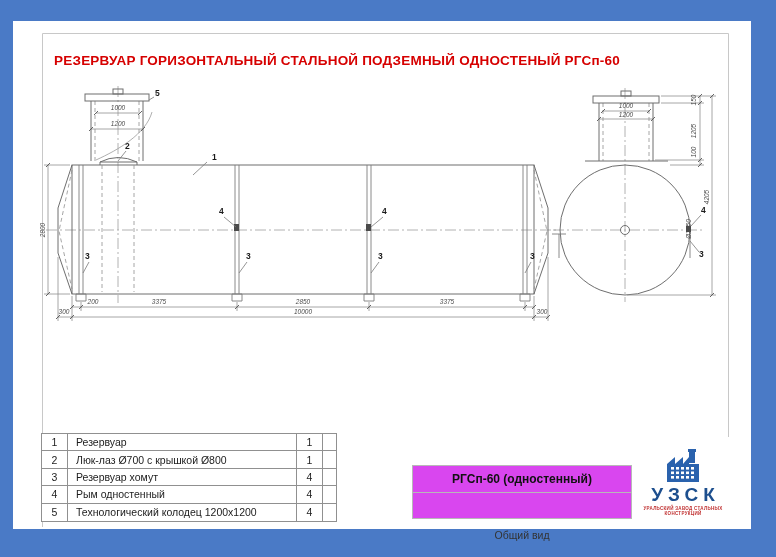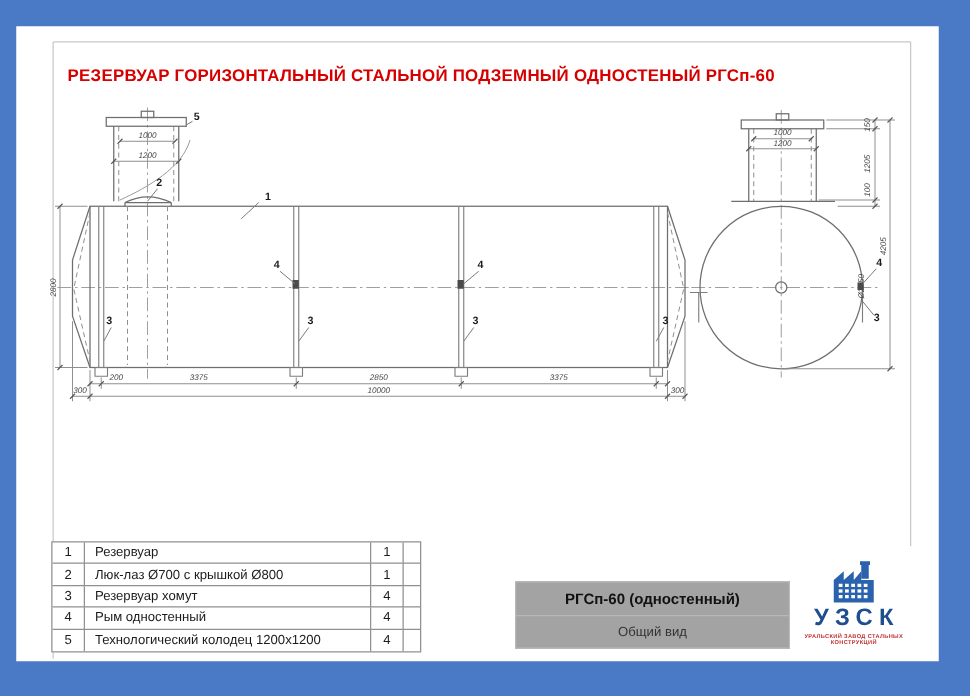--- a/index.html
+++ b/index.html
@@ -24,25 +24,25 @@
   svg text.co{font-size:8.5px;font-weight:bold;fill:#1a1a1a;}
   .ptable{position:absolute;left:41px;top:433px;display:grid;
        grid-template-columns:26px 229px 26px 13px;grid-auto-rows:17.4px;
        border:1px solid #909090;font-size:10.5px;color:#1c1c1c;background:#fff;}
   .ptable>div{border-right:1px solid #909090;border-bottom:1px solid #909090;
        display:flex;align-items:center;justify-content:center;overflow:hidden;white-space:nowrap;}
   .ptable>div.name{justify-content:flex-start;padding-left:8px;}
   .ptable>div:nth-child(4n){border-right:none;}
   .ptable>div:nth-last-child(-n+4){border-bottom:none;}
   .tblock{position:absolute;left:412px;top:465px;width:218px;height:52px;
-       border:1px solid #b8b8b8;background:#a3a3a3;}
+       border:1px solid #b8b8b8;background:#d946ef;}
   .tblock .r1{height:26px;border-bottom:1px solid #b8b8b8;display:flex;align-items:center;
        justify-content:center;font-weight:bold;font-size:12px;color:#111;}
   .tblock .r2{height:25px;display:flex;align-items:center;justify-content:center;
-       font-size:10.5px;color:#333;}
+       font-size:10.5px;color:#333;margin-top:29px;}
   .logo{position:absolute;left:633px;top:448px;width:100px;text-align:center;}
   .logo svg{display:block;margin:0 auto;}
   .logo .abbr{font-size:19px;font-weight:bold;color:#1d4f8e;letter-spacing:5px;
        text-indent:5px;line-height:1;margin-top:1px;}
   .logo .sub{font-size:4.5px;font-weight:bold;color:#c03030;letter-spacing:.3px;margin-top:2px;}
 </style>
 </head>
 <body>
 
 <div class="page"></div>

